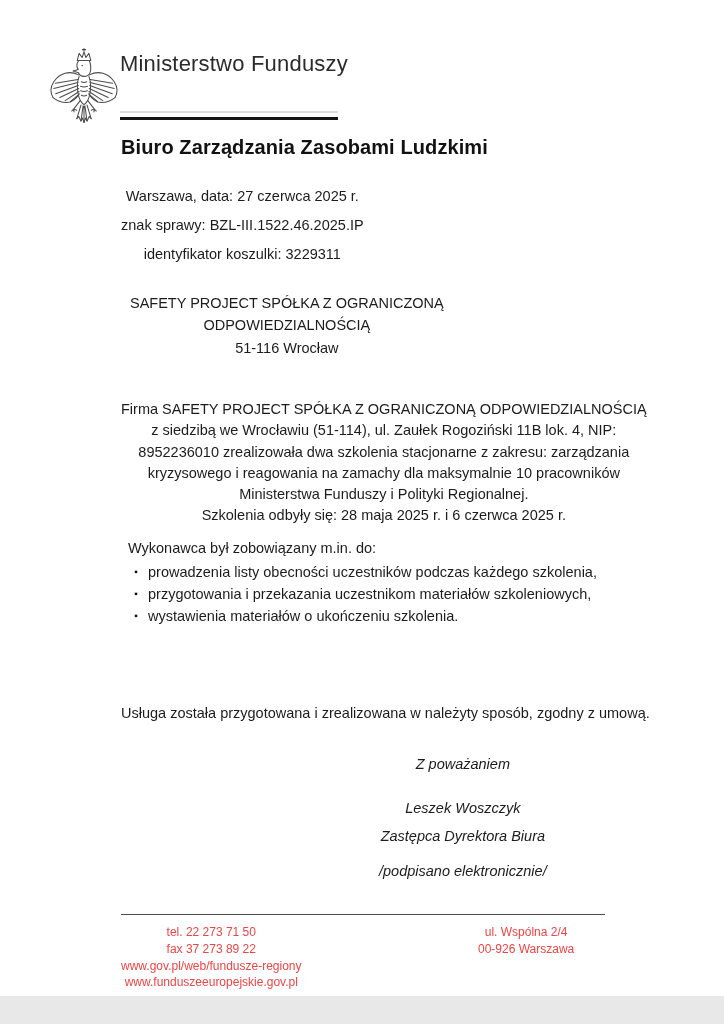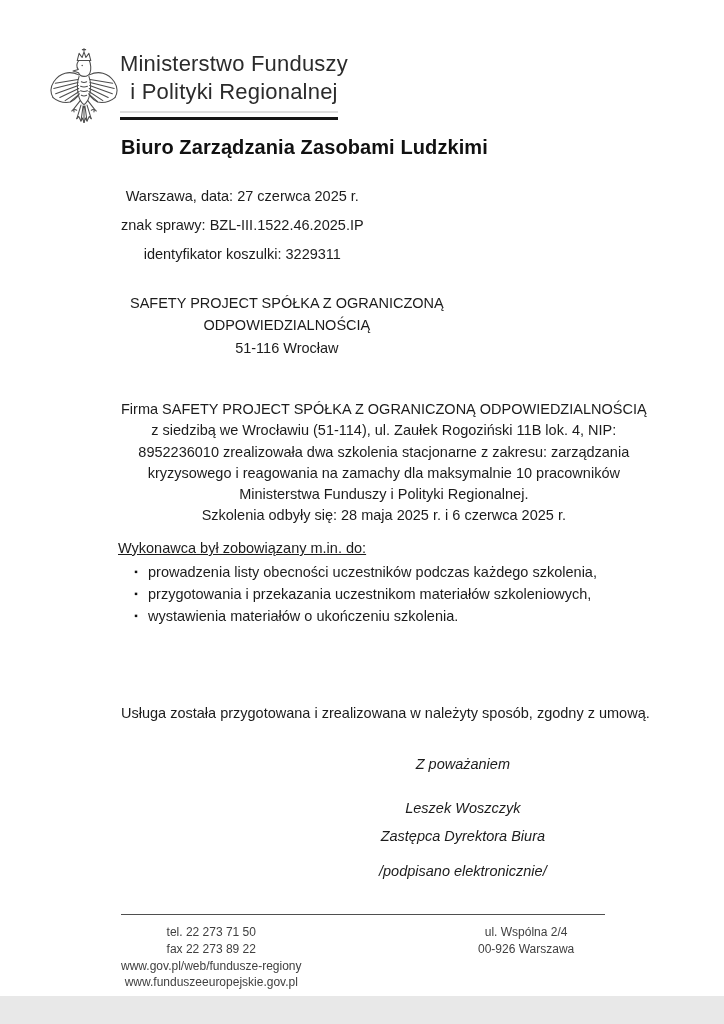--- a/index.html
+++ b/index.html
@@ -38,41 +38,41 @@
 
   .meta-block { left: 121px; top: 188px; }
   .meta-block .line { margin: 0 0 13px 0; line-height: 16px; }
 
   .recipient-block { left: 121px; top: 292px; margin-left: 9px; }
   .recipient-block .line { line-height: 22.4px; }
 
   .main-paragraph { left: 121px; top: 399px; }
   .main-paragraph .line { line-height: 21.3px; }
 
-  .obligations-intro { left: 118px; top: 539px; line-height: 18px; text-decoration: underline; }
+  .obligations-intro { left: 128px; top: 539px; line-height: 18px; }
 
   .obligations-list { left: 124px; top: 561px; }
   .obligations-list .item { display: flex; align-items: flex-start; line-height: 22px; }
   .obligations-list .bullet {
     width: 24px; flex: 0 0 24px;
     font-size: 10px; line-height: 22px; color: #111;
   }
 
   .closing-statement { left: 121px; top: 704px; line-height: 18px; }
 
   
   .signature-block { left: 379px; top: 756px; }
   .signature-block p { margin: 0; line-height: 17px; white-space: nowrap; font-style: italic; }
   .sig-salutation { margin-bottom: 27px !important; }
   .sig-name { margin-bottom: 11px !important; }
   .sig-title { margin-bottom: 18px !important; }
 
   
   .footer-rule { left: 121px; top: 914px; width: 484px; height: 1px; background: #4f4f4f; }
-  .footer-col { font-size: 12px; line-height: 16.8px; color: #404040; white-space: nowrap; }
+  .footer-col { font-size: 12px; line-height: 16.8px; color: #ef4444; white-space: nowrap; }
   .footer-left  { left: 121px; top: 924px; }
   .footer-right { left: 478px; top: 924px; }
 </style>
 </head>
 <body>
 
 <div class="page">
 
   <div class="abs eagle-wrap">
     <svg viewBox="0 0 90 112" xmlns="http://www.w3.org/2000/svg">
@@ -100,21 +100,20 @@
         <path d="M50,70 L58.5,81 M58.5,81 l2.8,2.8 M58.5,81 l-0.3,4 M58.5,81 l-3.8,1.8"></path>
 
         <path d="M41,76 L35.5,94 M43.8,77 L41,97 M45,77.5 L45,99 M46.2,77 L49,97 M49,76 L54.5,94"></path>
         <path d="M35.5,94 L38,91 L41,97 L43,93 L45,99 L47,93 L49,97 L52,91 L54.5,94"></path>
       </g>
     </svg>
   </div>
 
   <div class="abs ministry-title">
     <div>Ministerstwo Funduszy</div>
-    <div>i Polityki Regionalnej</div>
   </div>
 
   <div class="abs rule-gray"></div>
   <div class="abs rule-black"></div>
 
   <div class="abs department">Biuro Zarządzania Zasobami Ludzkimi</div>
 
   <div class="abs doc-text meta-block">
     <p class="line">Warszawa, data: 27 czerwca 2025 r.</p>
     <p class="line">znak sprawy: BZL-III.1522.46.2025.IP</p>
@@ -159,21 +158,21 @@
     <p class="sig-salutation">Z poważaniem</p>
     <p class="sig-name">Leszek Woszczyk</p>
     <p class="sig-title">Zastępca Dyrektora Biura</p>
     <p>/podpisano elektronicznie/</p>
   </div>
 
   <div class="abs footer-rule"></div>
 
   <div class="abs footer-col footer-left">
     <div>tel. 22 273 71 50</div>
-    <div>fax 22 273 89 22</div>
+    <div>fax 37 273 89 22</div>
     <div>www.gov.pl/web/fundusze-regiony</div>
     <div>www.funduszeeuropejskie.gov.pl</div>
   </div>
 
   <div class="abs footer-col footer-right">
     <div>ul. Wspólna 2/4</div>
     <div>00-926 Warszawa</div>
   </div>
 
 </div>

